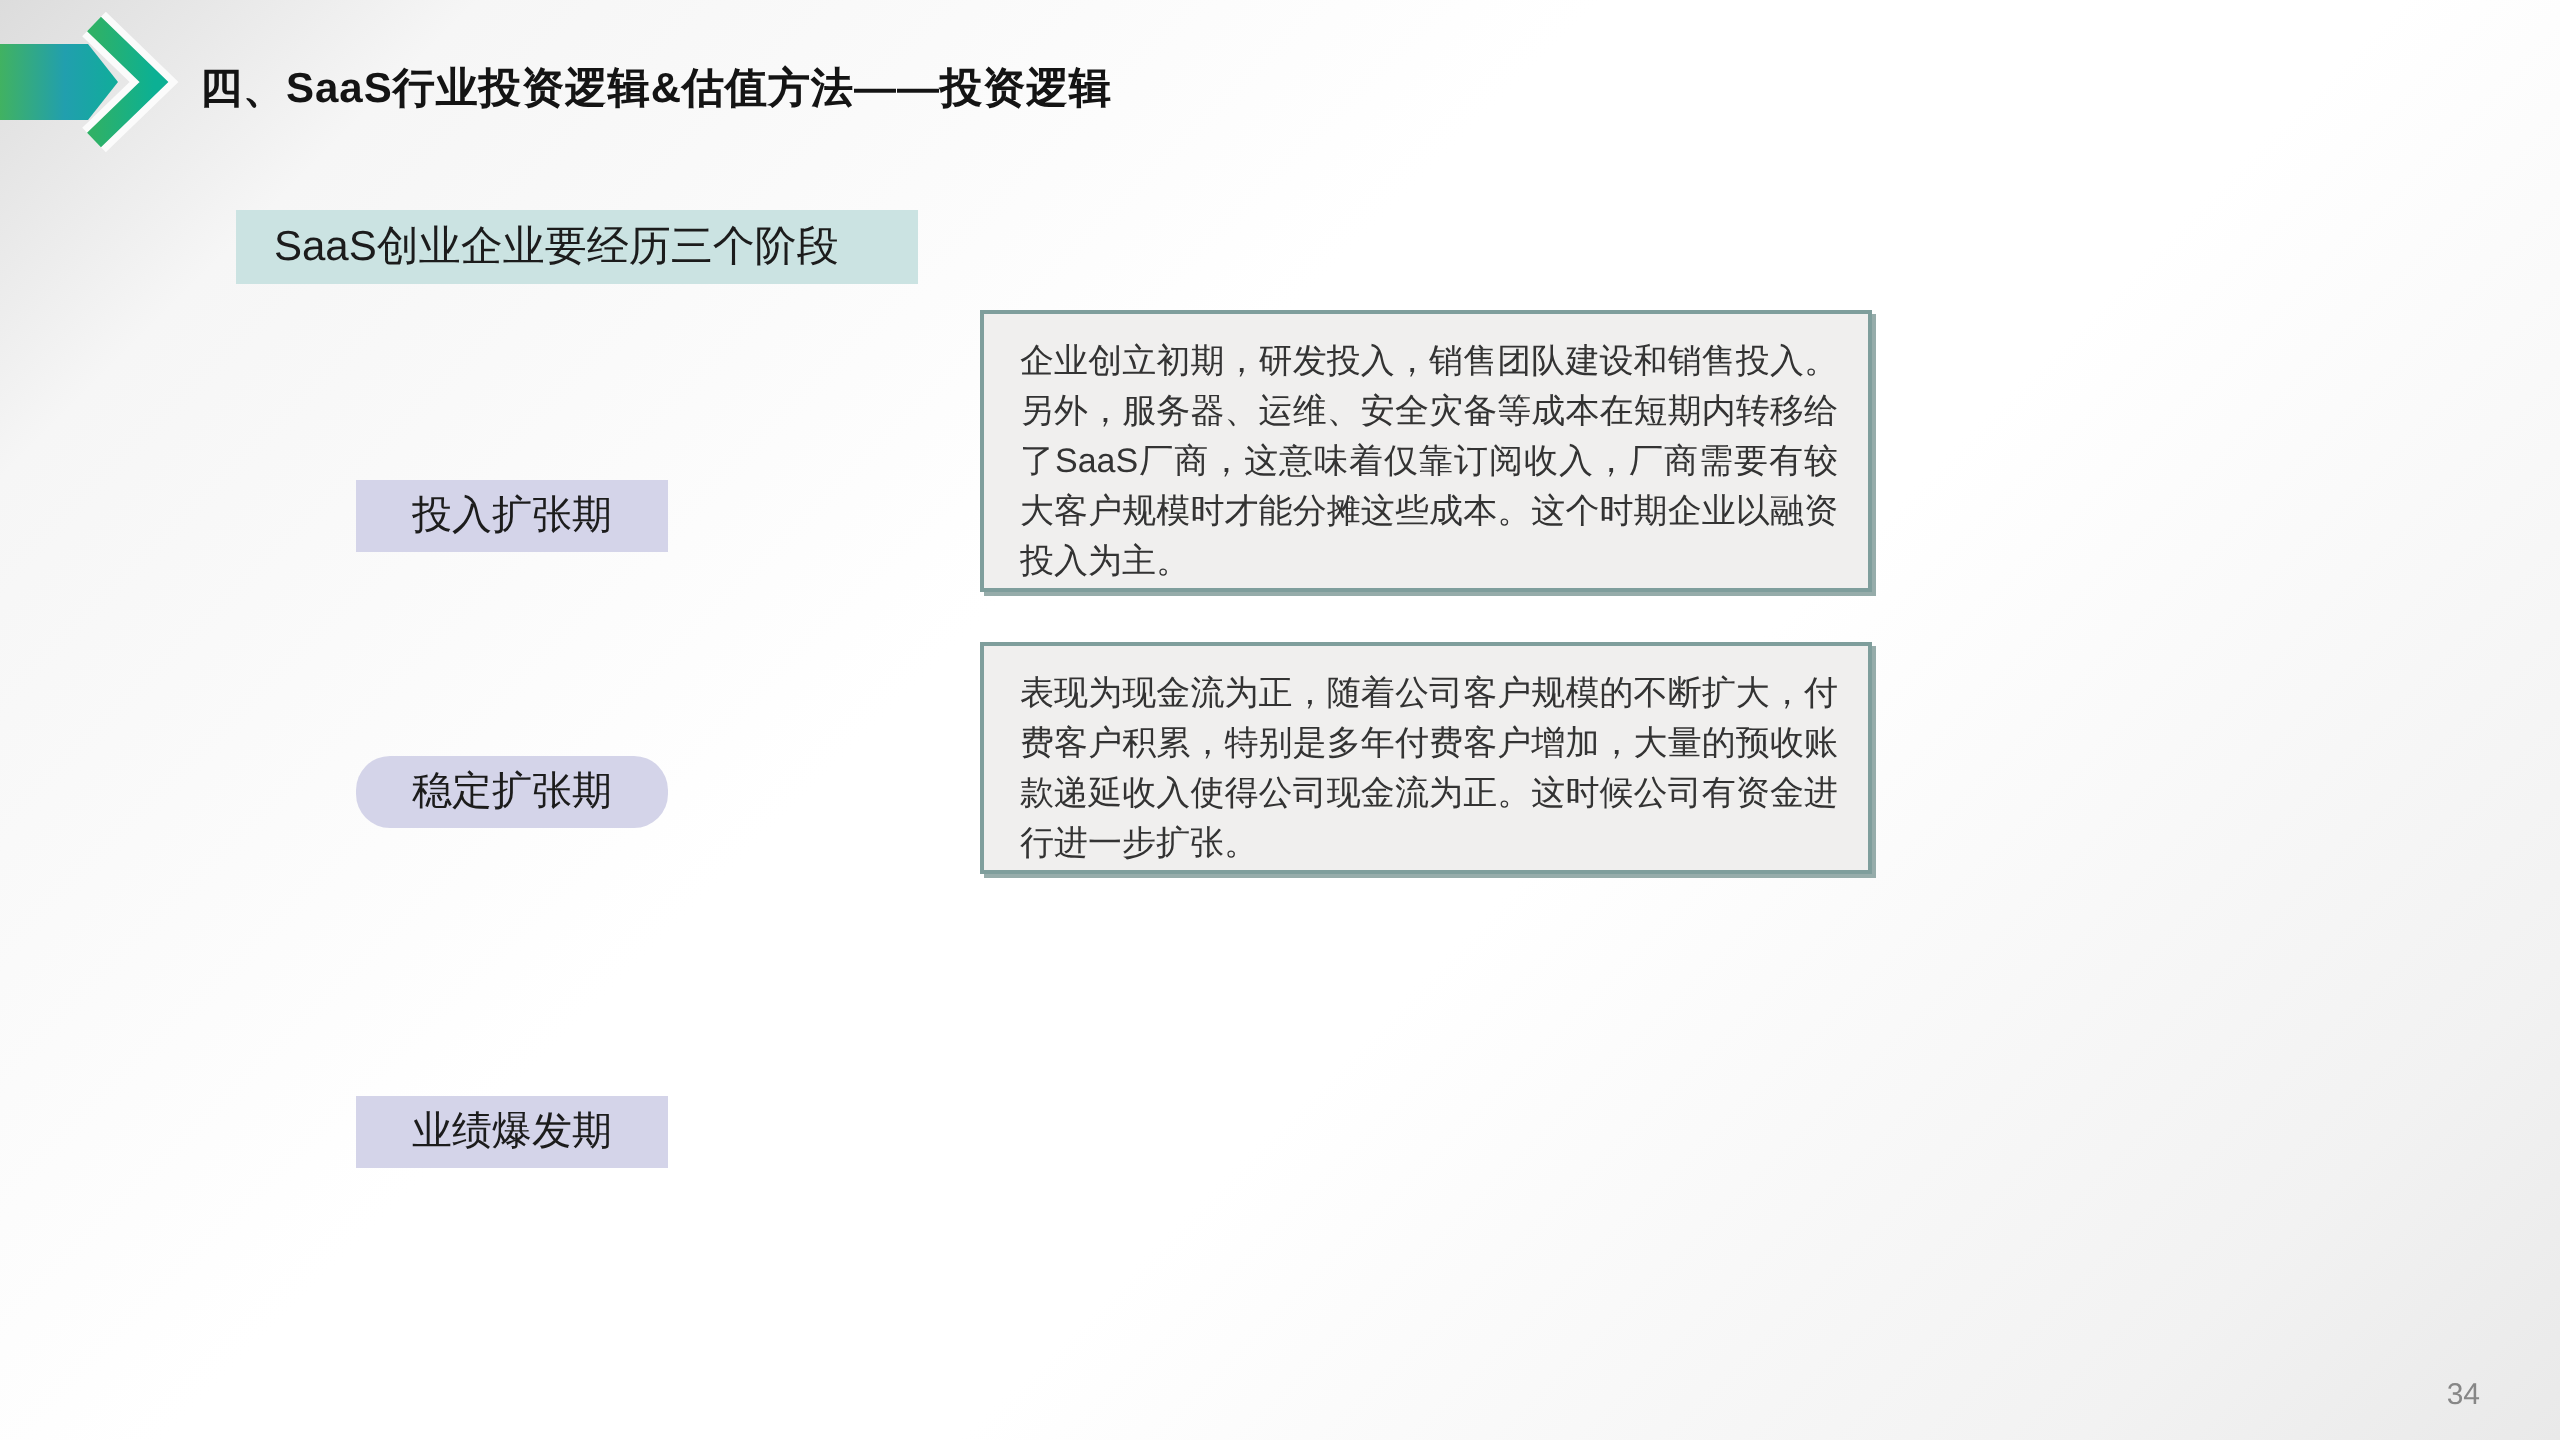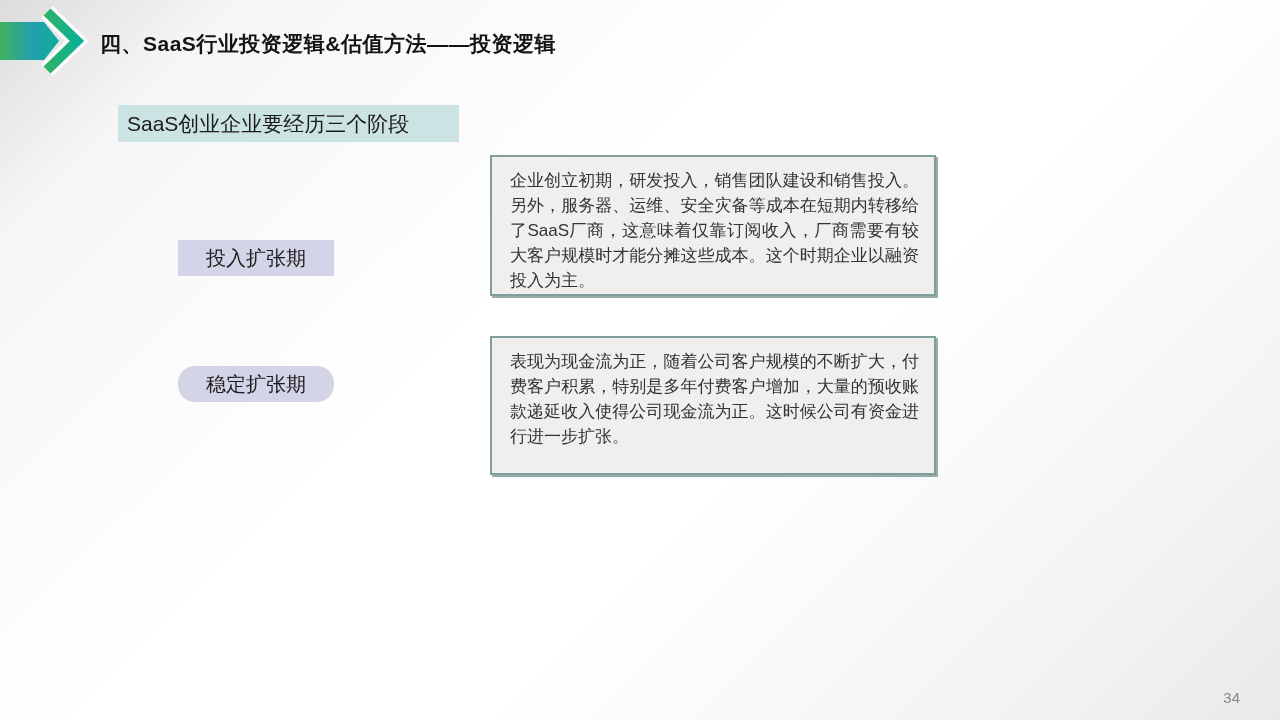--- a/index.html
+++ b/index.html
@@ -33,49 +33,49 @@
   .section-header {
     position: absolute;
     left: 118px;
     top: 105px;
     width: 341px;
     height: 37px;
     background: #cbe3e2;
     color: #1c1c1c;
     font-size: 21px;
     line-height: 37px;
-    padding-left: 9px;
+    padding-left: 19px;
     white-space: nowrap;
   }
   .stage-label {
     position: absolute;
     left: 178px;
     width: 156px;
     height: 36px;
     background: #d4d4e9;
     color: #1c1c1c;
     font-size: 20px;
     line-height: 36px;
     text-align: center;
     white-space: nowrap;
   }
   .label-1 { top: 240px; }
-  .label-2 { top: 366px; border-radius: 17px; }
+  .label-2 { top: 378px; border-radius: 17px; }
   .label-3 { top: 548px; }
   .desc-box {
     position: absolute;
     left: 490px;
     width: 446px;
     background: #f0efee;
     border: 2px solid #7f9e9c;
     box-shadow: 2px 2px 0 #96acaa;
     padding: 11px 15px 10px 18px;
   }
   .box-1 { top: 155px; height: 141px; }
-  .box-2 { top: 336px; height: 139px; }
+  .box-2 { top: 321px; height: 116px; }
   .box-3 { top: 496px; height: 147px; }
   .desc-box p {
     font-size: 17px;
     line-height: 25px;
     color: #333333;
     text-align: justify;
   }
   .page-number {
     position: absolute;
     right: 40px;
@@ -114,16 +114,17 @@
   <div class="stage-label label-1">投入扩张期</div>
   <div class="desc-box box-1">
     <p>企业创立初期，研发投入，销售团队建设和销售投入。另外，服务器、运维、安全灾备等成本在短期内转移给了SaaS厂商，这意味着仅靠订阅收入，厂商需要有较大客户规模时才能分摊这些成本。这个时期企业以融资投入为主。</p>
   </div>
 
   <div class="stage-label label-2">稳定扩张期</div>
   <div class="desc-box box-2">
     <p>表现为现金流为正，随着公司客户规模的不断扩大，付费客户积累，特别是多年付费客户增加，大量的预收账款递延收入使得公司现金流为正。这时候公司有资金进行进一步扩张。</p>
   </div>
 
+  <div class="stage-label label-3">业绩爆发期</div>
 
   <div class="page-number">34</div>
 
 </div>
 
 </body></html>

